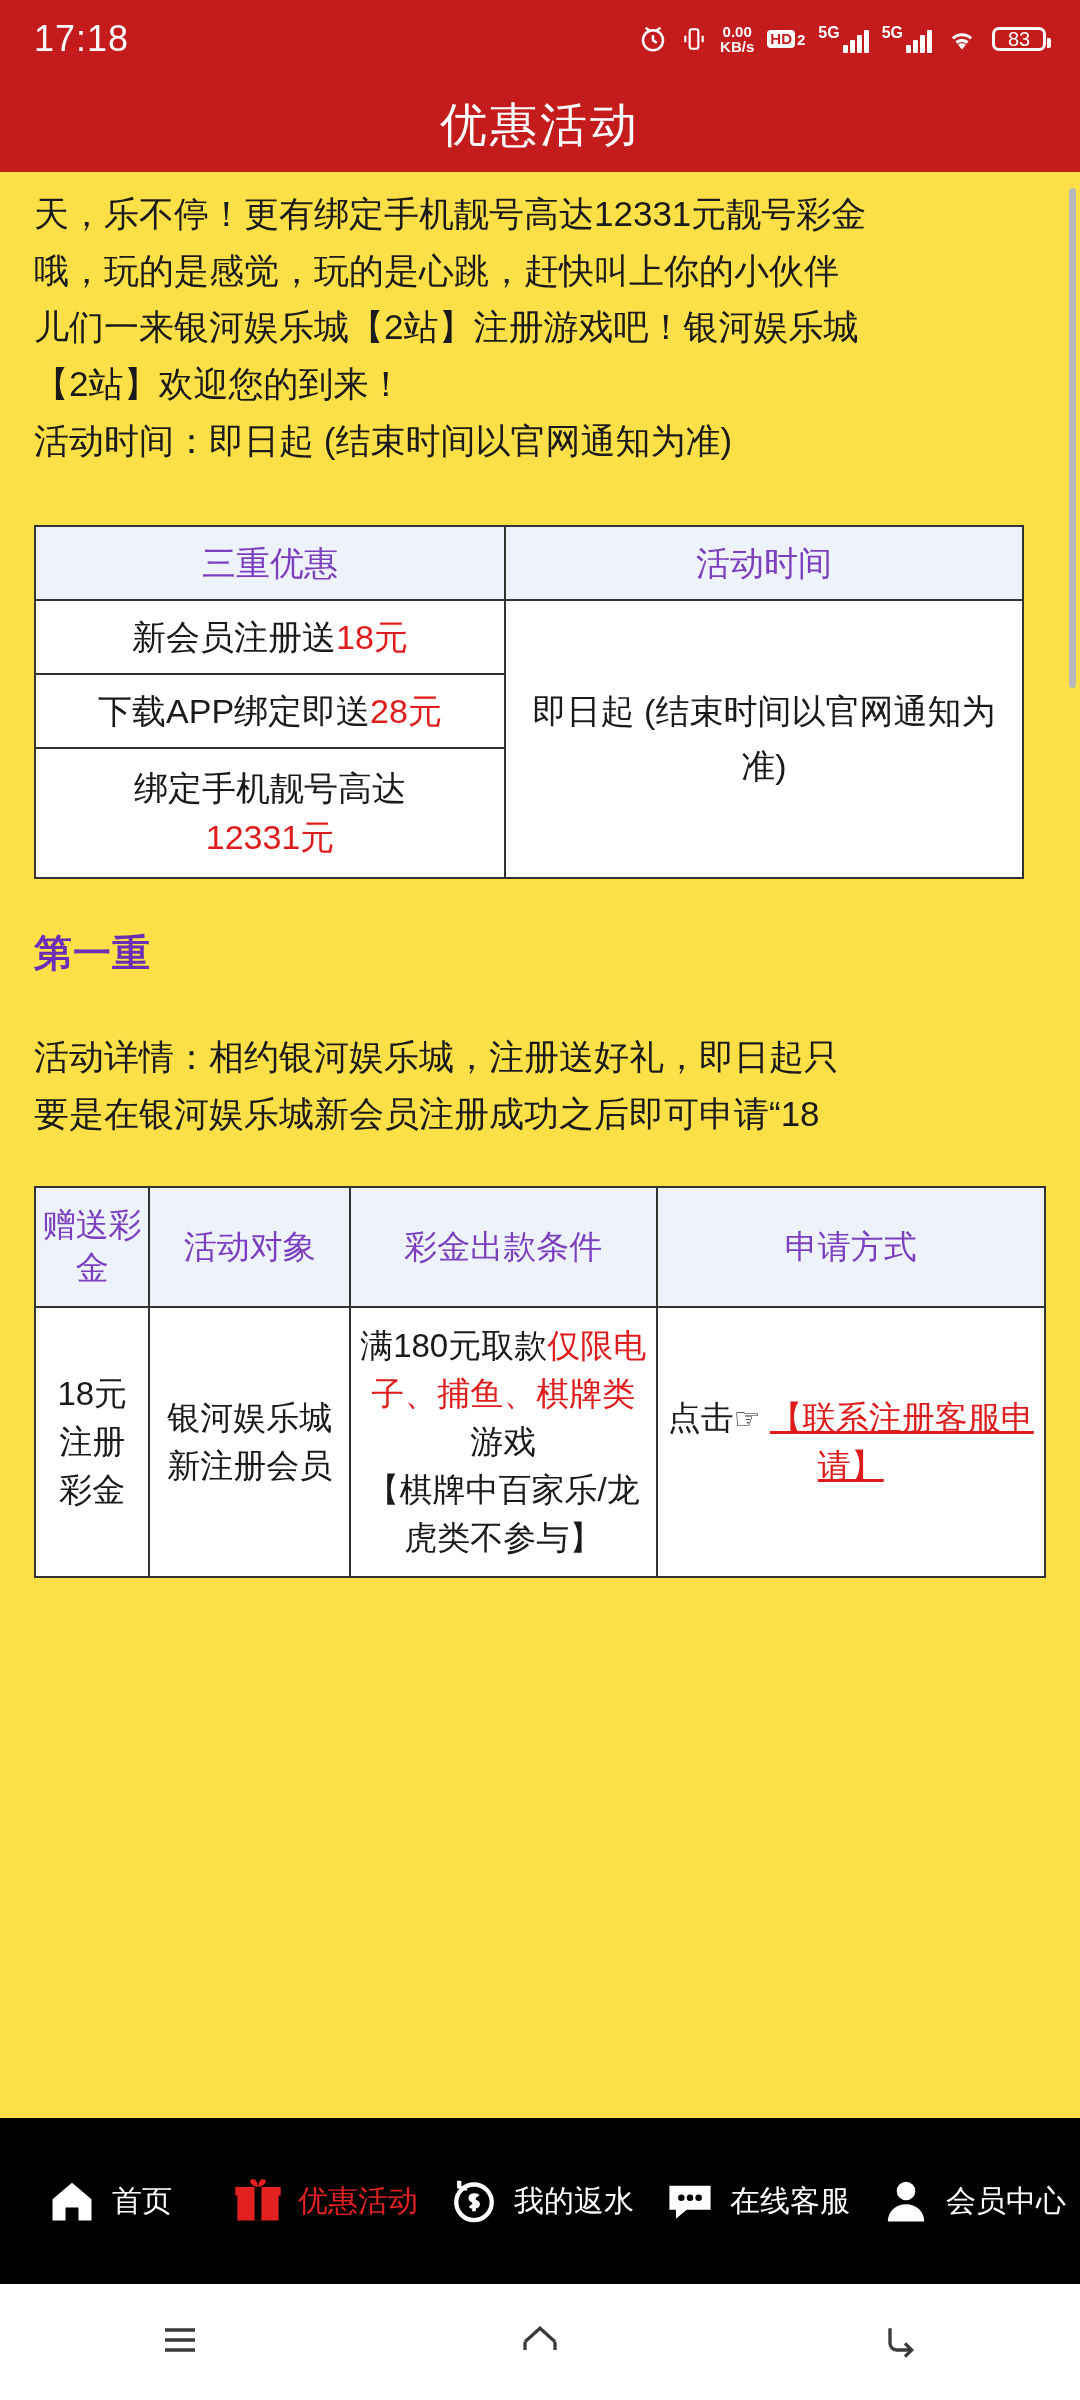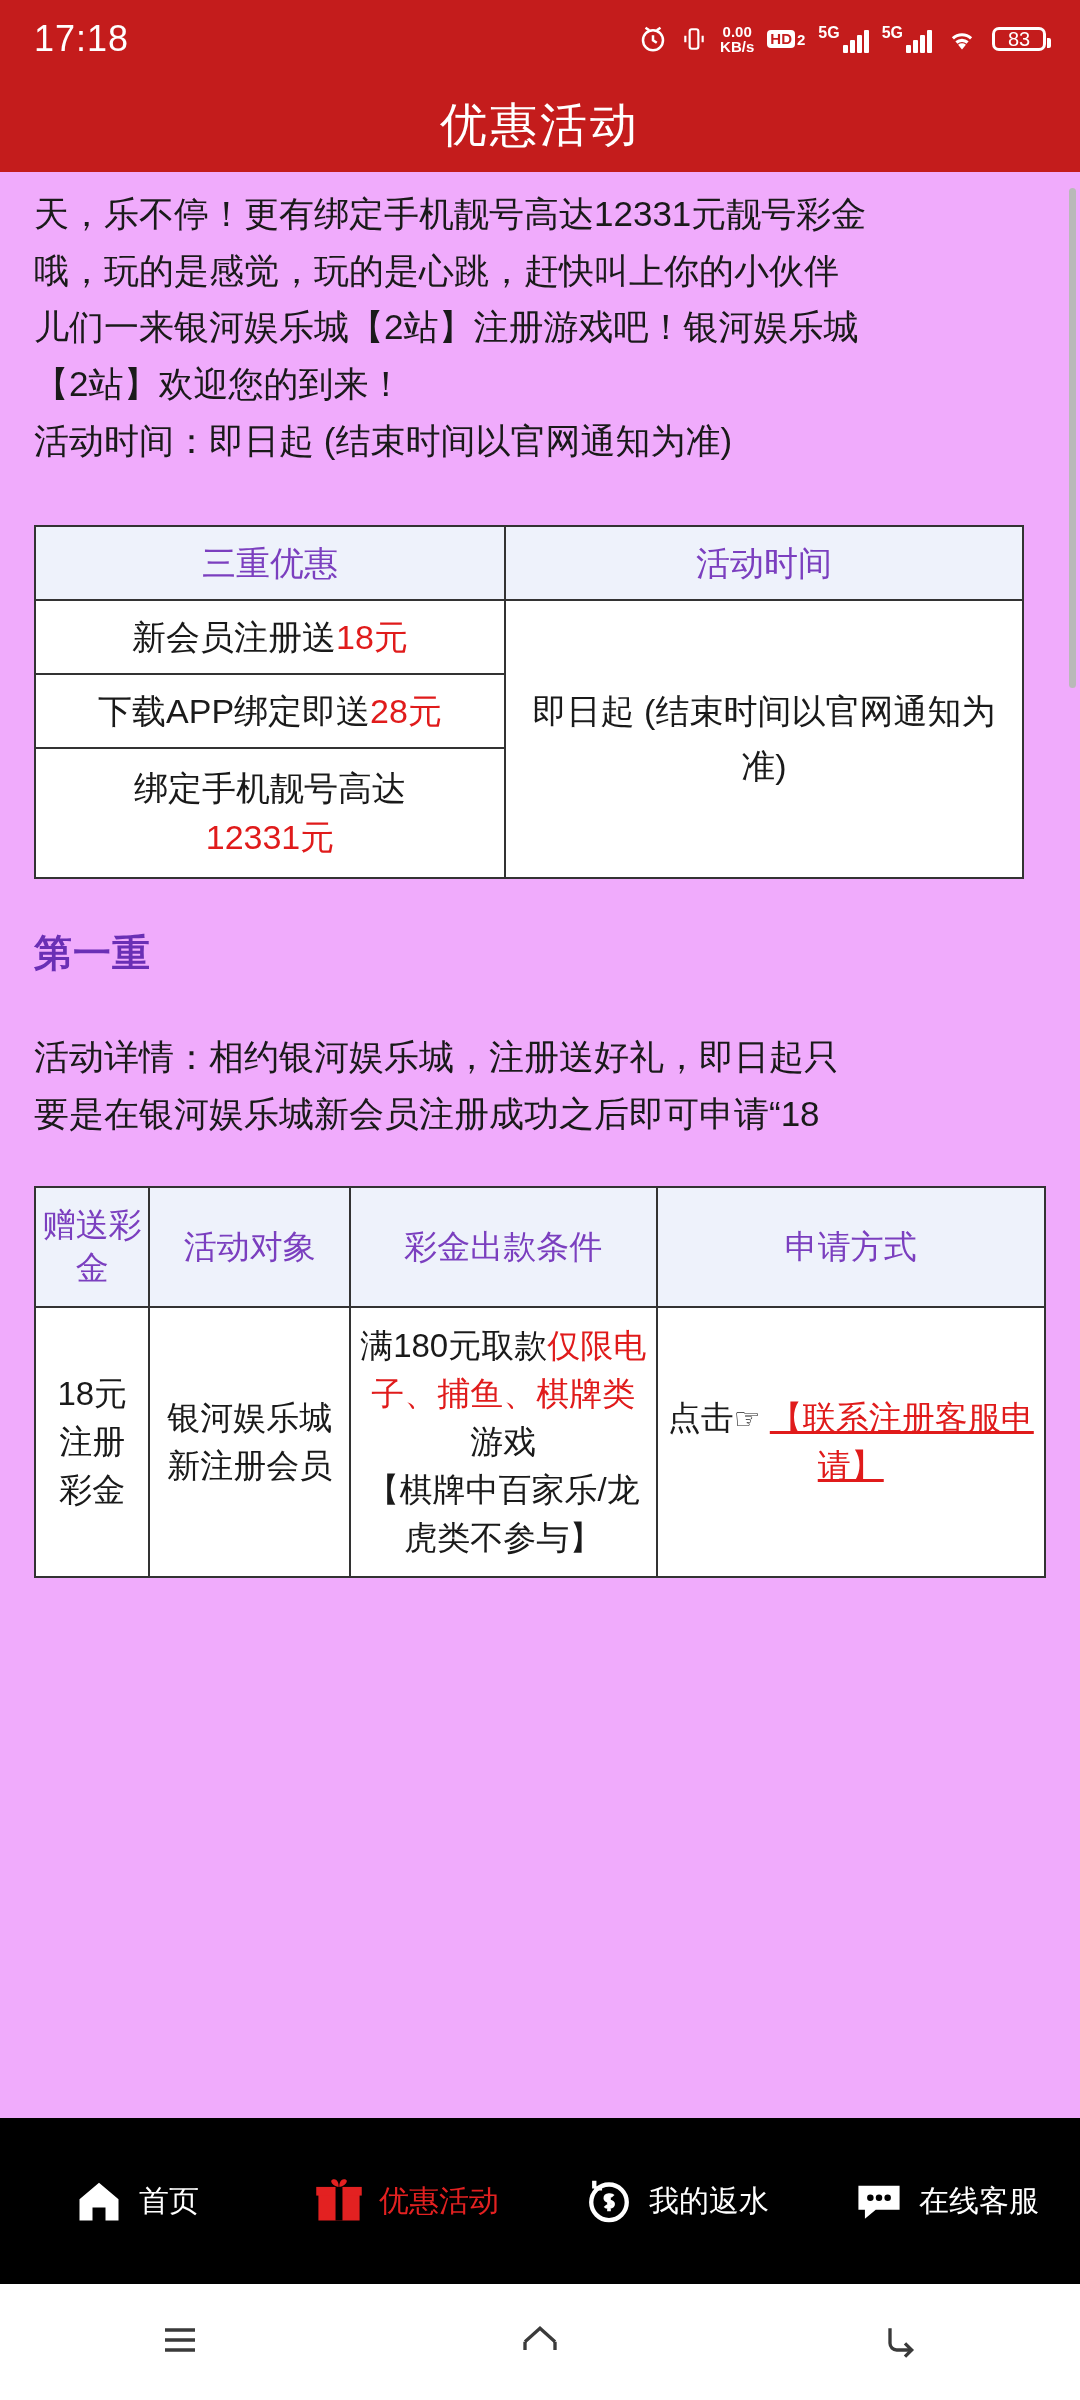--- a/index.html
+++ b/index.html
@@ -5,21 +5,21 @@
   * { box-sizing: border-box; margin: 0; padding: 0; }
   html, body {
     width: 1080px; height: 2400px;
     font-family: "Liberation Sans", sans-serif;
     background: #ffffff;
     overflow: hidden;
   }
   #screen {
     position: relative;
     width: 1080px; height: 2400px;
-    background: #f0abfc;
+    background: #fde047;
     display: flex;
     flex-direction: column;
   }
 
   
   .statusbar {
     height: 78px;
     background: #c41c1c;
     color: #ffffff;
     display: flex;
@@ -340,20 +340,29 @@
     <div class="nav-item">
       <span>
         <svg width="56" height="52" viewBox="0 0 24 24">
             <path d="M2.5 5h19v11h-11l-5 4.2V16h-3z" fill="#ffffff"></path>
             <circle cx="8" cy="10.5" r="1.5" fill="#000"></circle>
             <circle cx="12" cy="10.5" r="1.5" fill="#000"></circle>
             <circle cx="16" cy="10.5" r="1.5" fill="#000"></circle>
           </svg>
       </span>
       <span>在线客服</span>
+    </div>
+    <div class="nav-item">
+      <span>
+        <svg width="56" height="52" viewBox="0 0 24 24">
+            <circle cx="12" cy="7.4" r="4.3" fill="#ffffff"></circle>
+            <path d="M3.6 21.5c0-4.8 3.8-8 8.4-8s8.4 3.2 8.4 8z" fill="#ffffff"></path>
+          </svg>
+      </span>
+      <span>会员中心</span>
     </div>
   </div>
 
   <div class="sysbar">
     <span class="btn">
       <svg width="46" height="40" viewBox="0 0 24 24">
           <path d="M3 6h18M3 12h18M3 18h18" stroke="#3a3a3a" stroke-width="2"></path>
         </svg>
     </span>
     <span class="btn">

